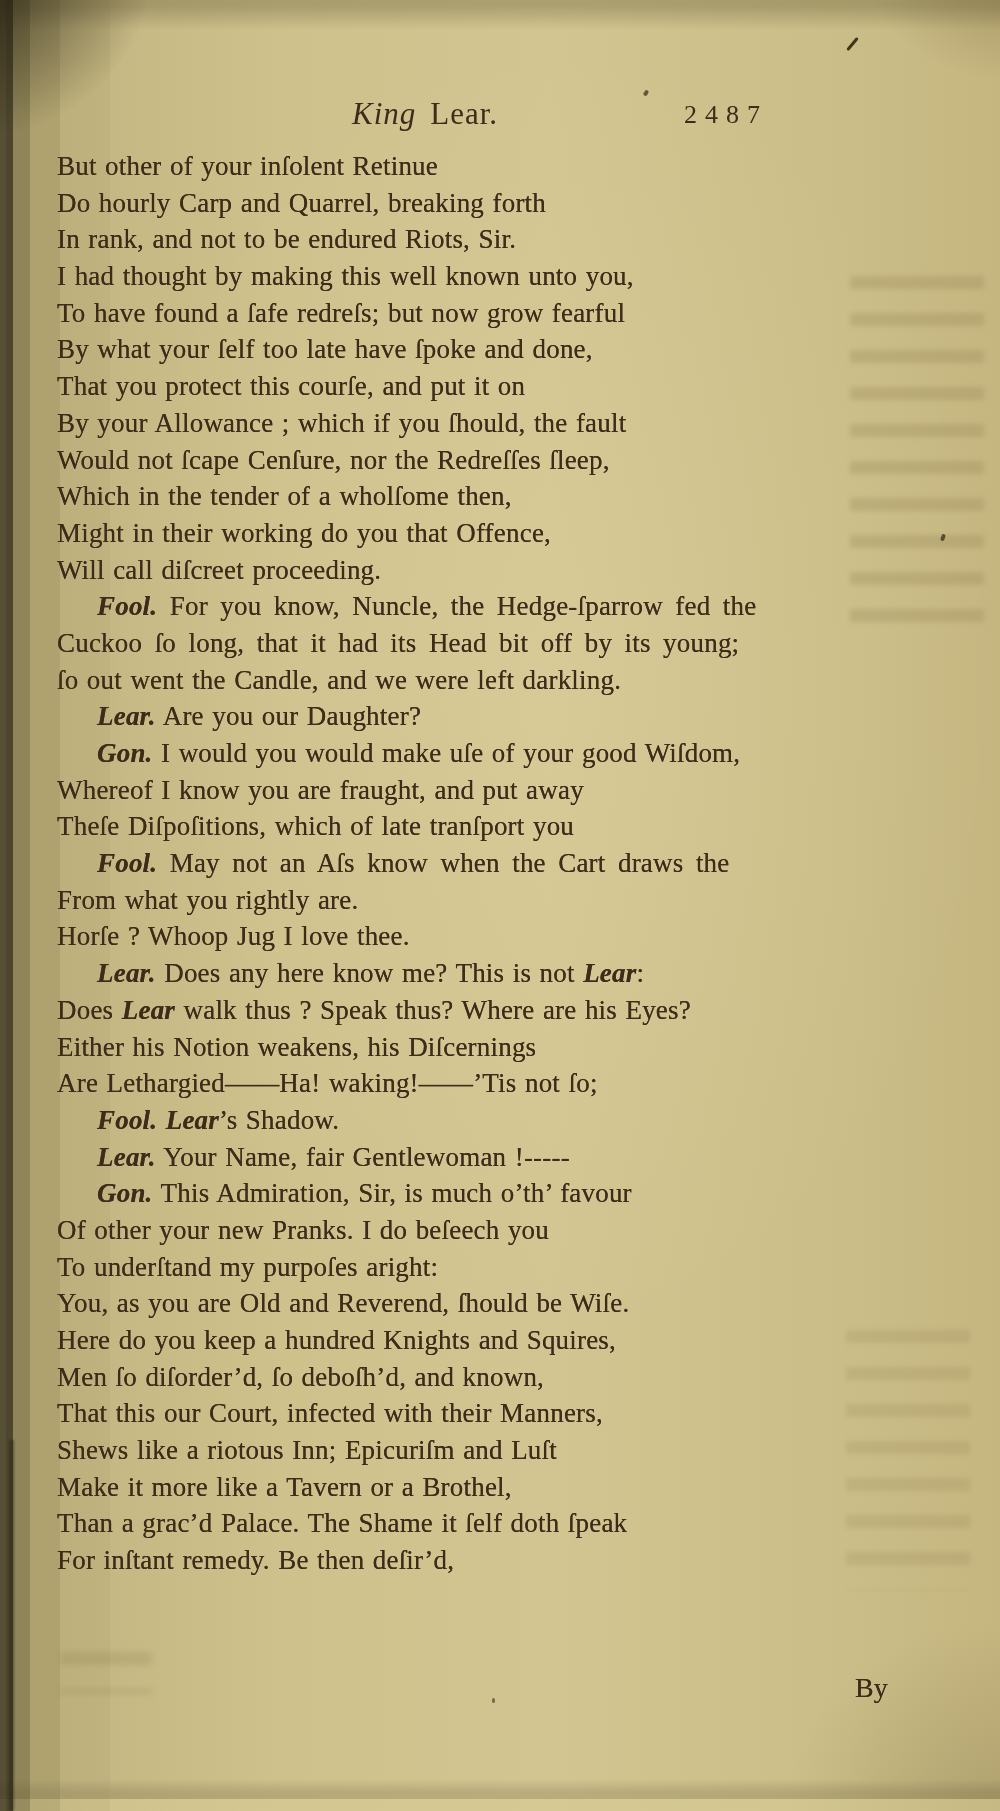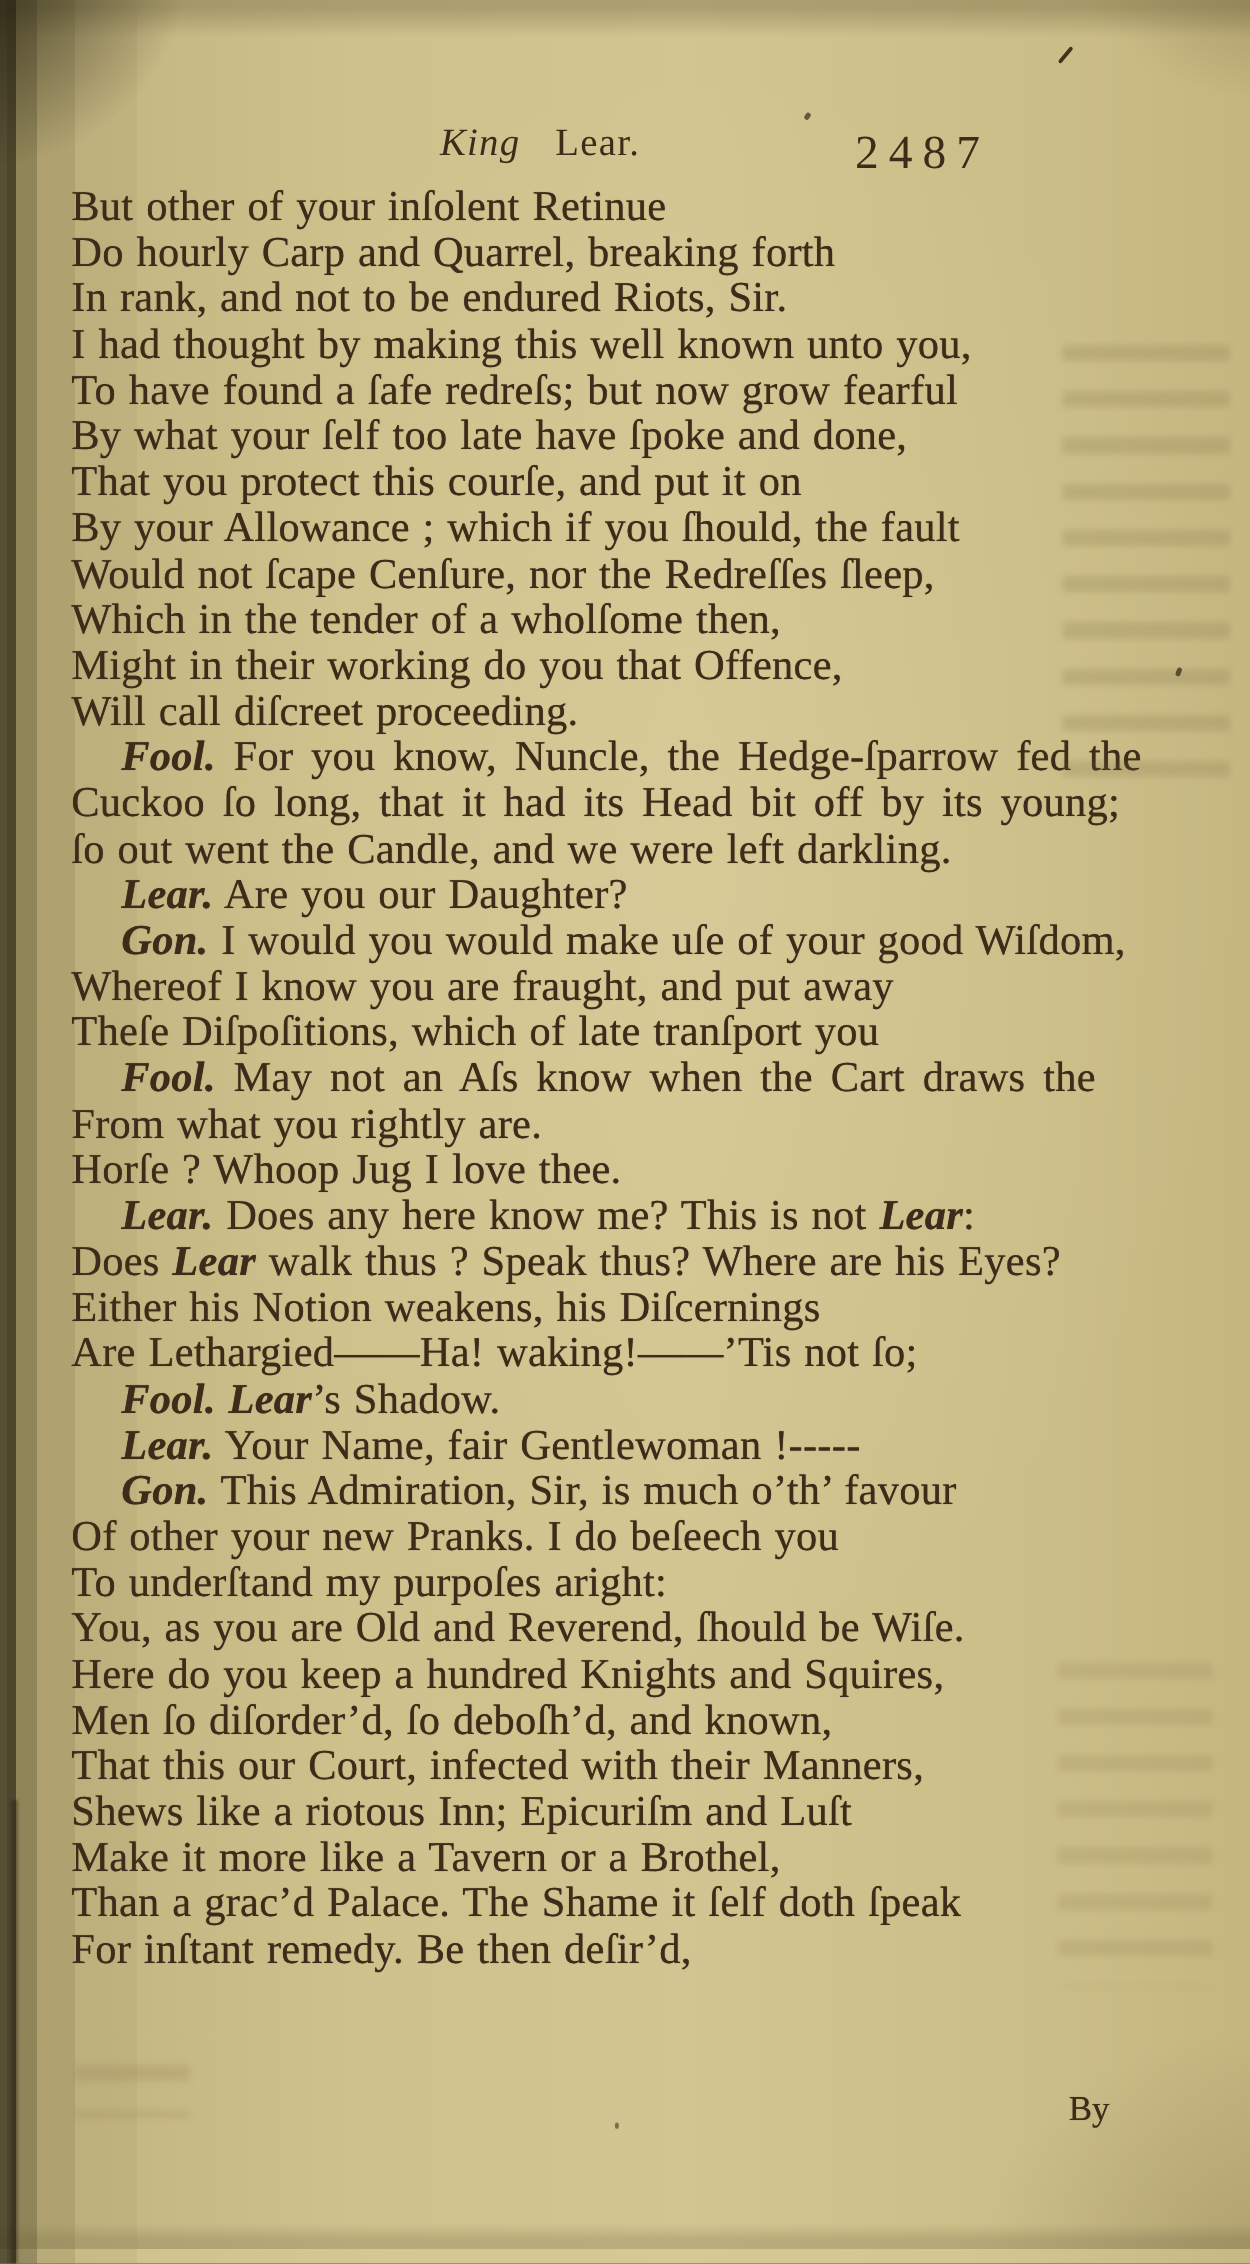--- a/index.html
+++ b/index.html
@@ -16,31 +16,31 @@
       linear-gradient(180deg, rgba(90,80,45,0.32) 0 6px, rgba(90,80,45,0) 30px),
       linear-gradient(0deg, rgba(216,204,150,0.55) 0 12px, rgba(70,62,34,0.18) 12px 19px, rgba(70,62,34,0) 32px),
       radial-gradient(620px 900px at 55% 38%, rgba(255,248,210,0.10), rgba(255,248,210,0) 75%),
       radial-gradient(300px 260px at 100% 100%, rgba(100,88,48,0.22), rgba(100,88,48,0) 72%),
       linear-gradient(90deg, #c0b27e 0, #cfc18c 28%, #d3c591 55%, #cbbd87 85%, #c5b680 100%);
   }
   .running-title{
     position:absolute;left:352px;top:96px;
     font-size:31px;letter-spacing:1px;white-space:nowrap;
   }
-  .running-title .it{font-style:italic;margin-right:28px;}
+  .running-title .it{font-style:italic;margin-right:14px;}
   .page-number{
     position:absolute;left:684px;top:100px;
-    font-size:38px;letter-spacing:8px;white-space:nowrap;
+    font-size:26px;letter-spacing:8px;white-space:nowrap;
   }
   .text-block{
     position:absolute;left:57px;top:148px;width:772px;
   }
   .line{
     height:36.7px;line-height:36.7px;
-    font-size:34px;
+    font-size:27px;
     word-spacing:1.5px;letter-spacing:0.2px;
     white-space:nowrap;
     text-shadow:0 0 0.6px rgba(62,44,26,0.85);
   }
   .line.indent{padding-left:40px;}
   .line.stretch{word-spacing:5.5px;}
   .line .it{font-style:italic;font-weight:bold;}
   .catchword{
     position:absolute;left:855px;top:1672px;
     font-size:28px;

